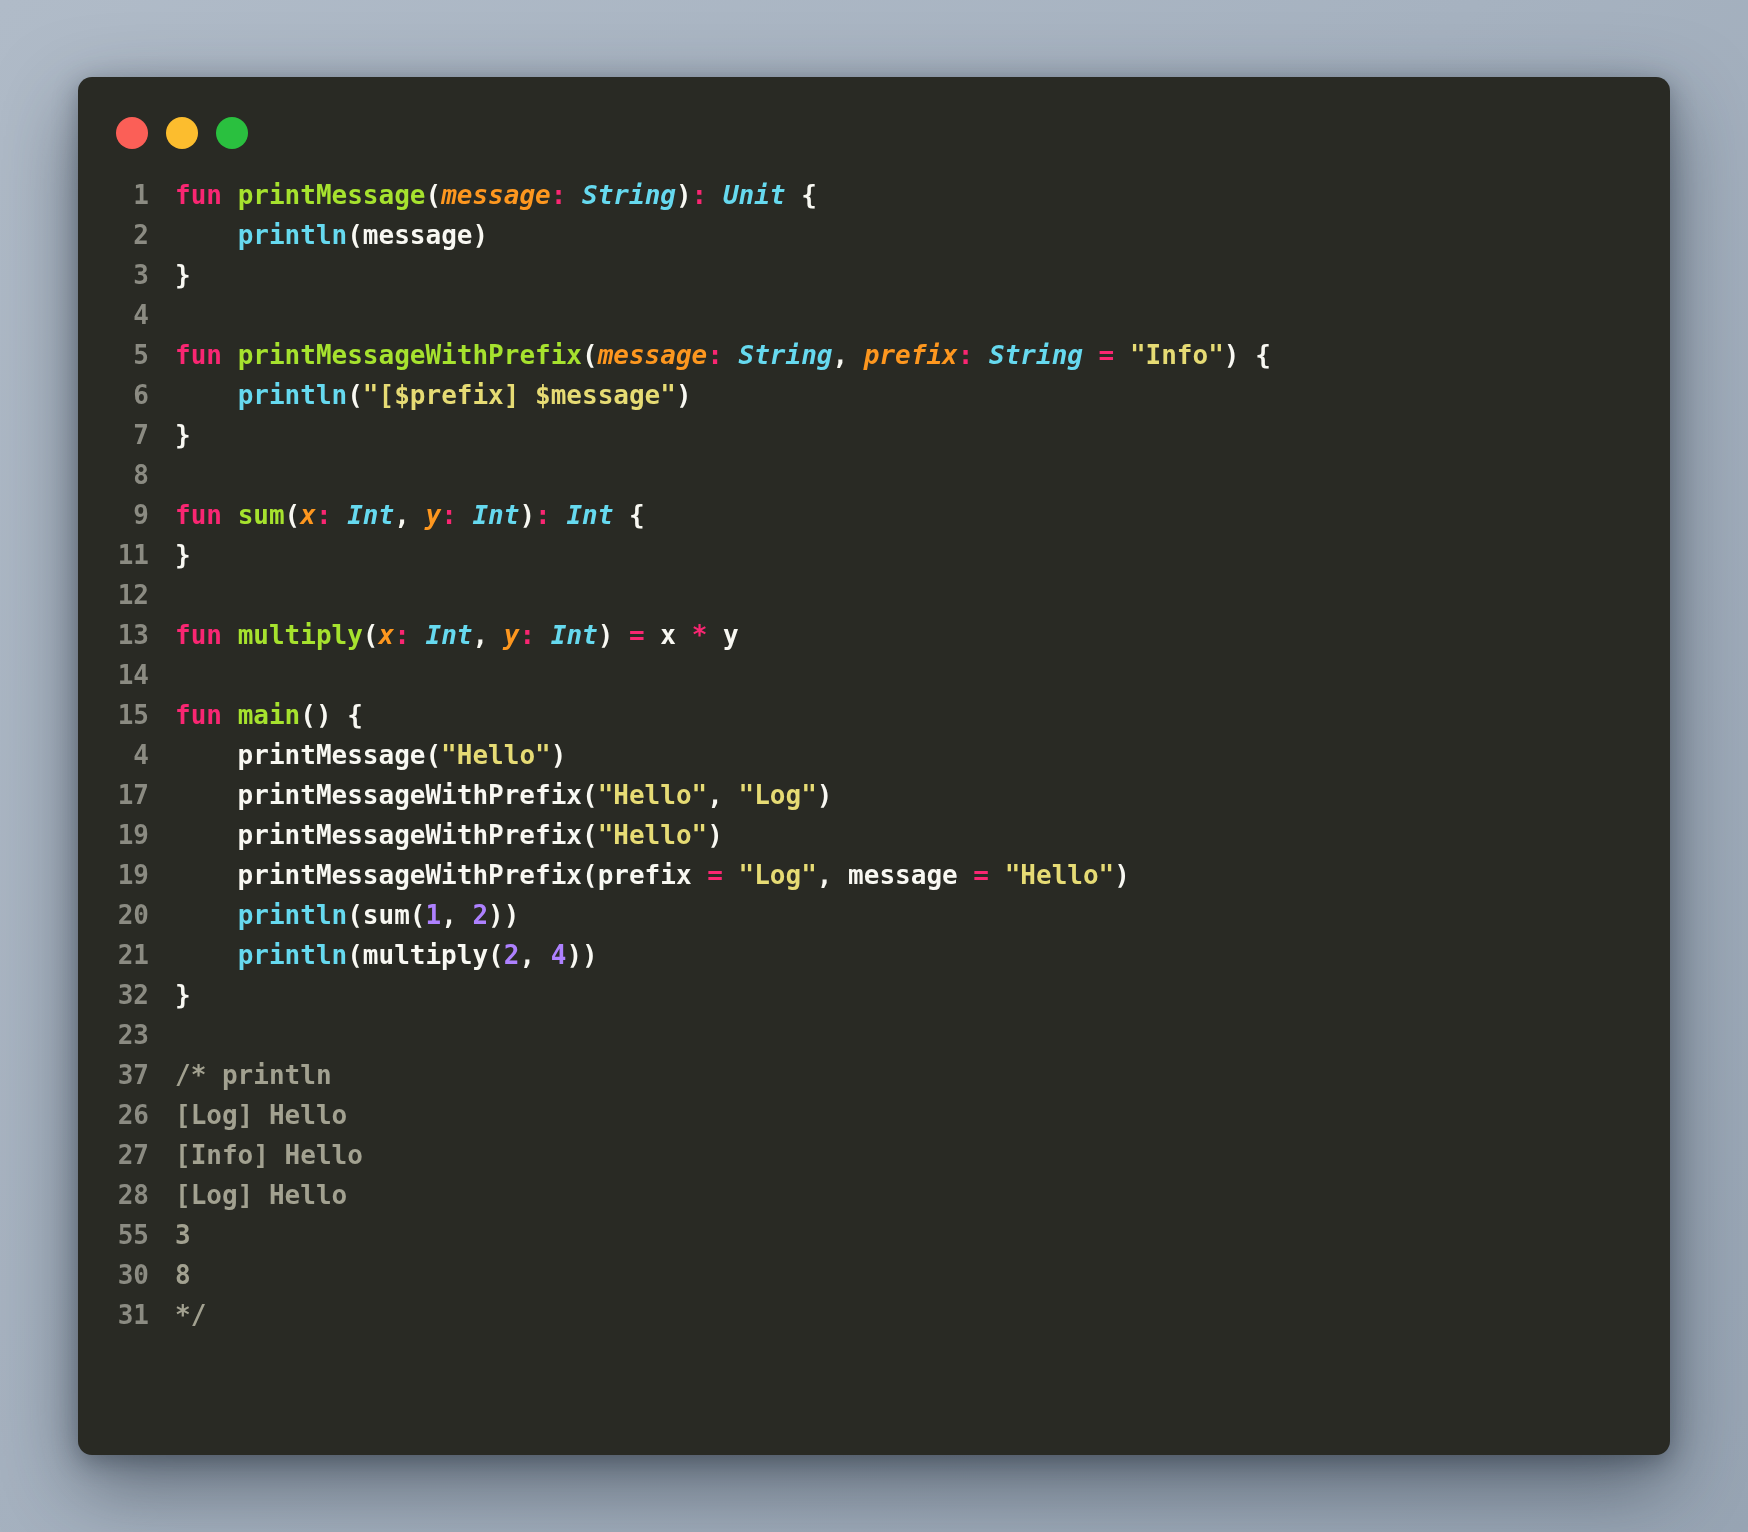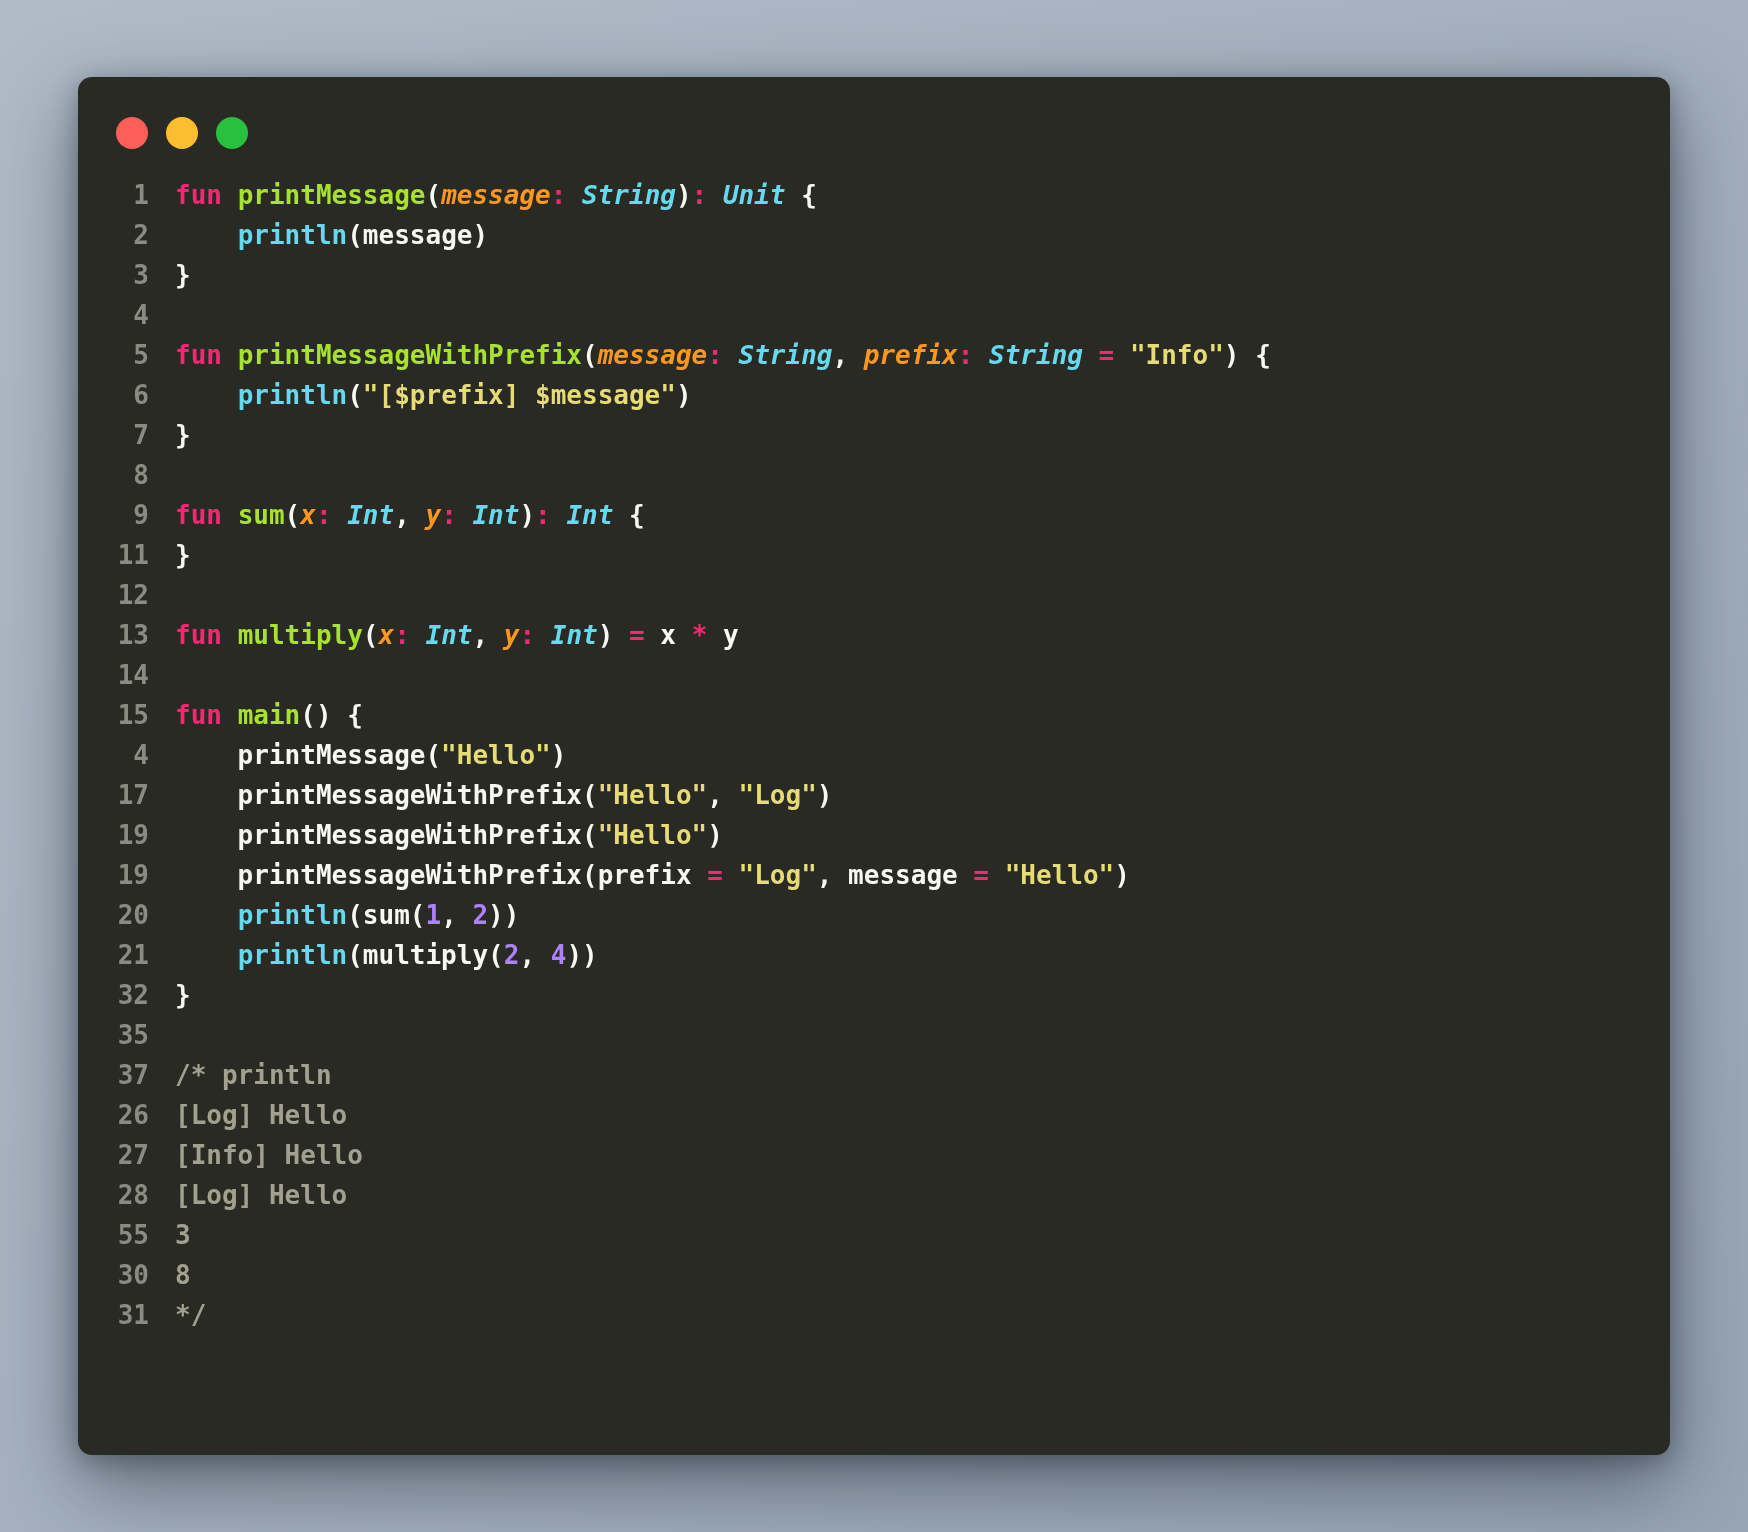--- a/index.html
+++ b/index.html
@@ -86,21 +86,21 @@
       <div class="line"><span class="gutter">13</span><span class="src"><span style="color: rgb(249, 38, 114);">fun</span><span style="color: rgb(248, 248, 242);"> </span><span style="color: rgb(166, 226, 46);">multiply</span><span style="color: rgb(248, 248, 242);">(</span><span style="color: rgb(253, 151, 31); font-style: italic;">x</span><span style="color: rgb(249, 38, 114);">:</span><span style="color: rgb(248, 248, 242);"> </span><span style="color: rgb(102, 217, 239); font-style: italic;">Int</span><span style="color: rgb(248, 248, 242);">, </span><span style="color: rgb(253, 151, 31); font-style: italic;">y</span><span style="color: rgb(249, 38, 114);">:</span><span style="color: rgb(248, 248, 242);"> </span><span style="color: rgb(102, 217, 239); font-style: italic;">Int</span><span style="color: rgb(248, 248, 242);">) </span><span style="color: rgb(249, 38, 114);">=</span><span style="color: rgb(248, 248, 242);"> x </span><span style="color: rgb(249, 38, 114);">*</span><span style="color: rgb(248, 248, 242);"> y</span></span></div>
       <div class="line"><span class="gutter">14</span><span class="src"></span></div>
       <div class="line"><span class="gutter">15</span><span class="src"><span style="color: rgb(249, 38, 114);">fun</span><span style="color: rgb(248, 248, 242);"> </span><span style="color: rgb(166, 226, 46);">main</span><span style="color: rgb(248, 248, 242);">() {</span></span></div>
       <div class="line"><span class="gutter">4</span><span class="src"><span style="color: rgb(248, 248, 242);">    printMessage(</span><span style="color: rgb(230, 219, 116);">"Hello"</span><span style="color: rgb(248, 248, 242);">)</span></span></div>
       <div class="line"><span class="gutter">17</span><span class="src"><span style="color: rgb(248, 248, 242);">    printMessageWithPrefix(</span><span style="color: rgb(230, 219, 116);">"Hello"</span><span style="color: rgb(248, 248, 242);">, </span><span style="color: rgb(230, 219, 116);">"Log"</span><span style="color: rgb(248, 248, 242);">)</span></span></div>
       <div class="line"><span class="gutter">19</span><span class="src"><span style="color: rgb(248, 248, 242);">    printMessageWithPrefix(</span><span style="color: rgb(230, 219, 116);">"Hello"</span><span style="color: rgb(248, 248, 242);">)</span></span></div>
       <div class="line"><span class="gutter">19</span><span class="src"><span style="color: rgb(248, 248, 242);">    printMessageWithPrefix(prefix </span><span style="color: rgb(249, 38, 114);">=</span><span style="color: rgb(248, 248, 242);"> </span><span style="color: rgb(230, 219, 116);">"Log"</span><span style="color: rgb(248, 248, 242);">, message </span><span style="color: rgb(249, 38, 114);">=</span><span style="color: rgb(248, 248, 242);"> </span><span style="color: rgb(230, 219, 116);">"Hello"</span><span style="color: rgb(248, 248, 242);">)</span></span></div>
       <div class="line"><span class="gutter">20</span><span class="src"><span style="color: rgb(248, 248, 242);">    </span><span style="color: rgb(102, 217, 239);">println</span><span style="color: rgb(248, 248, 242);">(sum(</span><span style="color: rgb(174, 129, 255);">1</span><span style="color: rgb(248, 248, 242);">, </span><span style="color: rgb(174, 129, 255);">2</span><span style="color: rgb(248, 248, 242);">))</span></span></div>
       <div class="line"><span class="gutter">21</span><span class="src"><span style="color: rgb(248, 248, 242);">    </span><span style="color: rgb(102, 217, 239);">println</span><span style="color: rgb(248, 248, 242);">(multiply(</span><span style="color: rgb(174, 129, 255);">2</span><span style="color: rgb(248, 248, 242);">, </span><span style="color: rgb(174, 129, 255);">4</span><span style="color: rgb(248, 248, 242);">))</span></span></div>
       <div class="line"><span class="gutter">32</span><span class="src"><span style="color: rgb(248, 248, 242);">}</span></span></div>
-      <div class="line"><span class="gutter">35</span><span class="src"></span></div>
+      <div class="line"><span class="gutter">23</span><span class="src"></span></div>
       <div class="line"><span class="gutter">37</span><span class="src"><span style="color: rgb(162, 161, 144);">/* println</span></span></div>
       <div class="line"><span class="gutter">26</span><span class="src"><span style="color: rgb(162, 161, 144);">[Log] Hello</span></span></div>
       <div class="line"><span class="gutter">27</span><span class="src"><span style="color: rgb(162, 161, 144);">[Info] Hello</span></span></div>
       <div class="line"><span class="gutter">28</span><span class="src"><span style="color: rgb(162, 161, 144);">[Log] Hello</span></span></div>
       <div class="line"><span class="gutter">55</span><span class="src"><span style="color: rgb(162, 161, 144);">3</span></span></div>
       <div class="line"><span class="gutter">30</span><span class="src"><span style="color: rgb(162, 161, 144);">8</span></span></div>
       <div class="line"><span class="gutter">31</span><span class="src"><span style="color: rgb(162, 161, 144);">*/</span></span></div>
     </div>
 </div>
 

